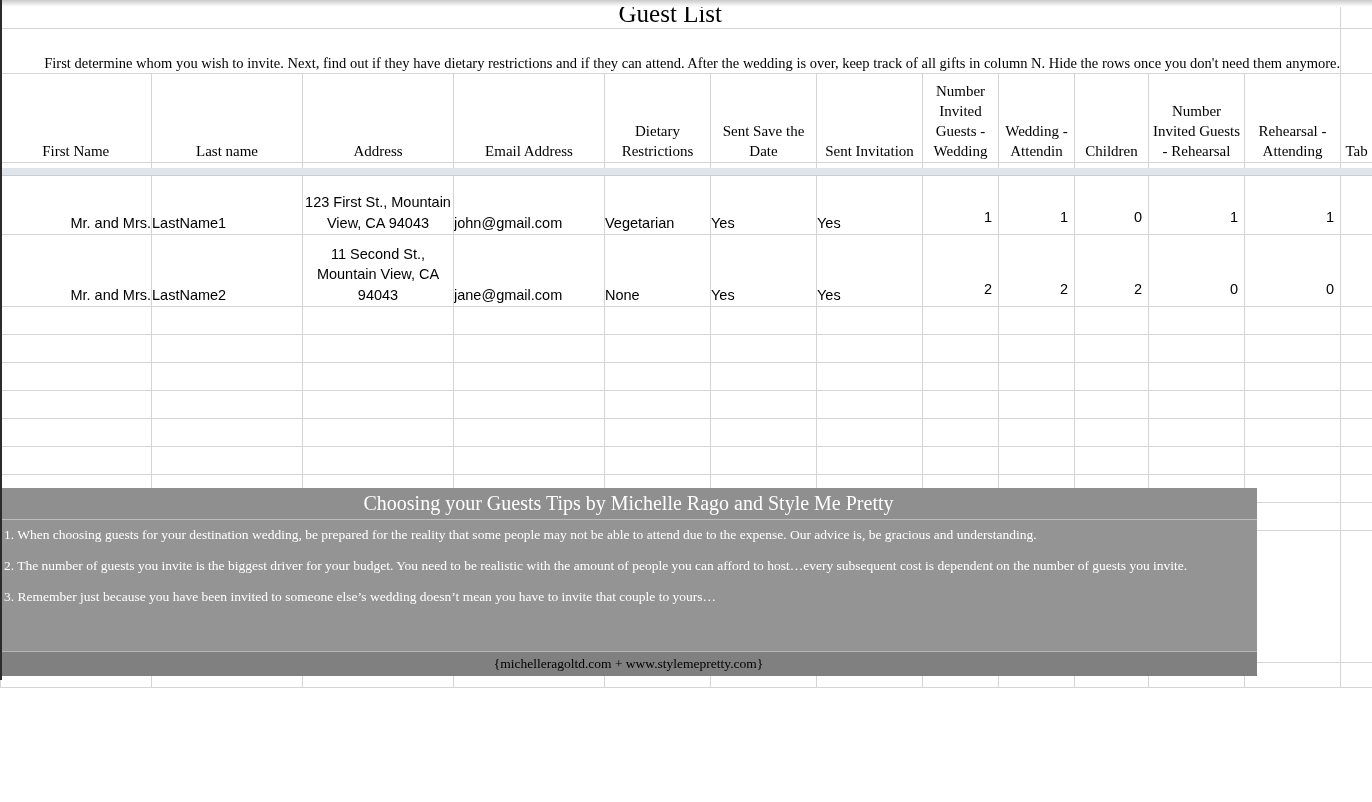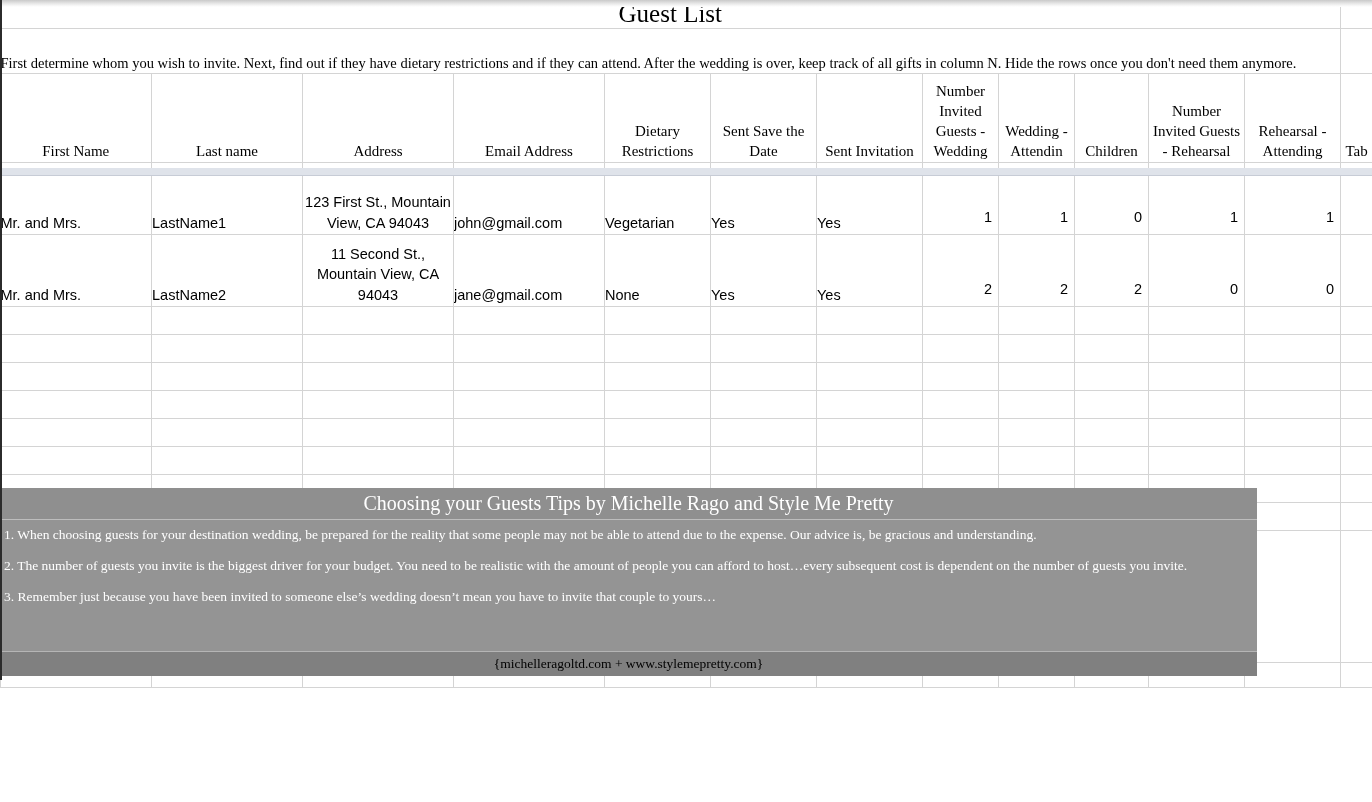--- a/index.html
+++ b/index.html
@@ -76,21 +76,21 @@
     border-left: none !important;
     border-top: none !important;
     border-right-color: #d4d4d4;
     line-height: 1.1;
     padding-bottom: 1px;
   }
 
   
   .instr-cell {
     height: 44px;
-    text-align: left;
+    text-align: right;
     font-size: 14.5px;
     color: #000000;
     vertical-align: middle;
     line-height: 1.38;
     padding: 0 6px;
     border-left: none !important;
   }
 
   
   .hdr {
@@ -120,21 +120,21 @@
   
   .drow td {
     height: 65px;
     font-family: "Liberation Sans", "DejaVu Sans", sans-serif;
     font-size: 14.5px;
     color: #000000;
     vertical-align: bottom;
     padding: 0 0 6px 5px;
     line-height: 1.42;
   }
-  .drow td.first { border-left: none !important; }
+  .drow td.first { border-left: none !important; text-align: right; }
   .drow td.num {
     text-align: right;
     padding: 0 6px 6px 0;
   }
   .drow td.addr { line-height: 1.42; text-align: center; }
 
   
   .brow td {
     height: 27px;
   }

